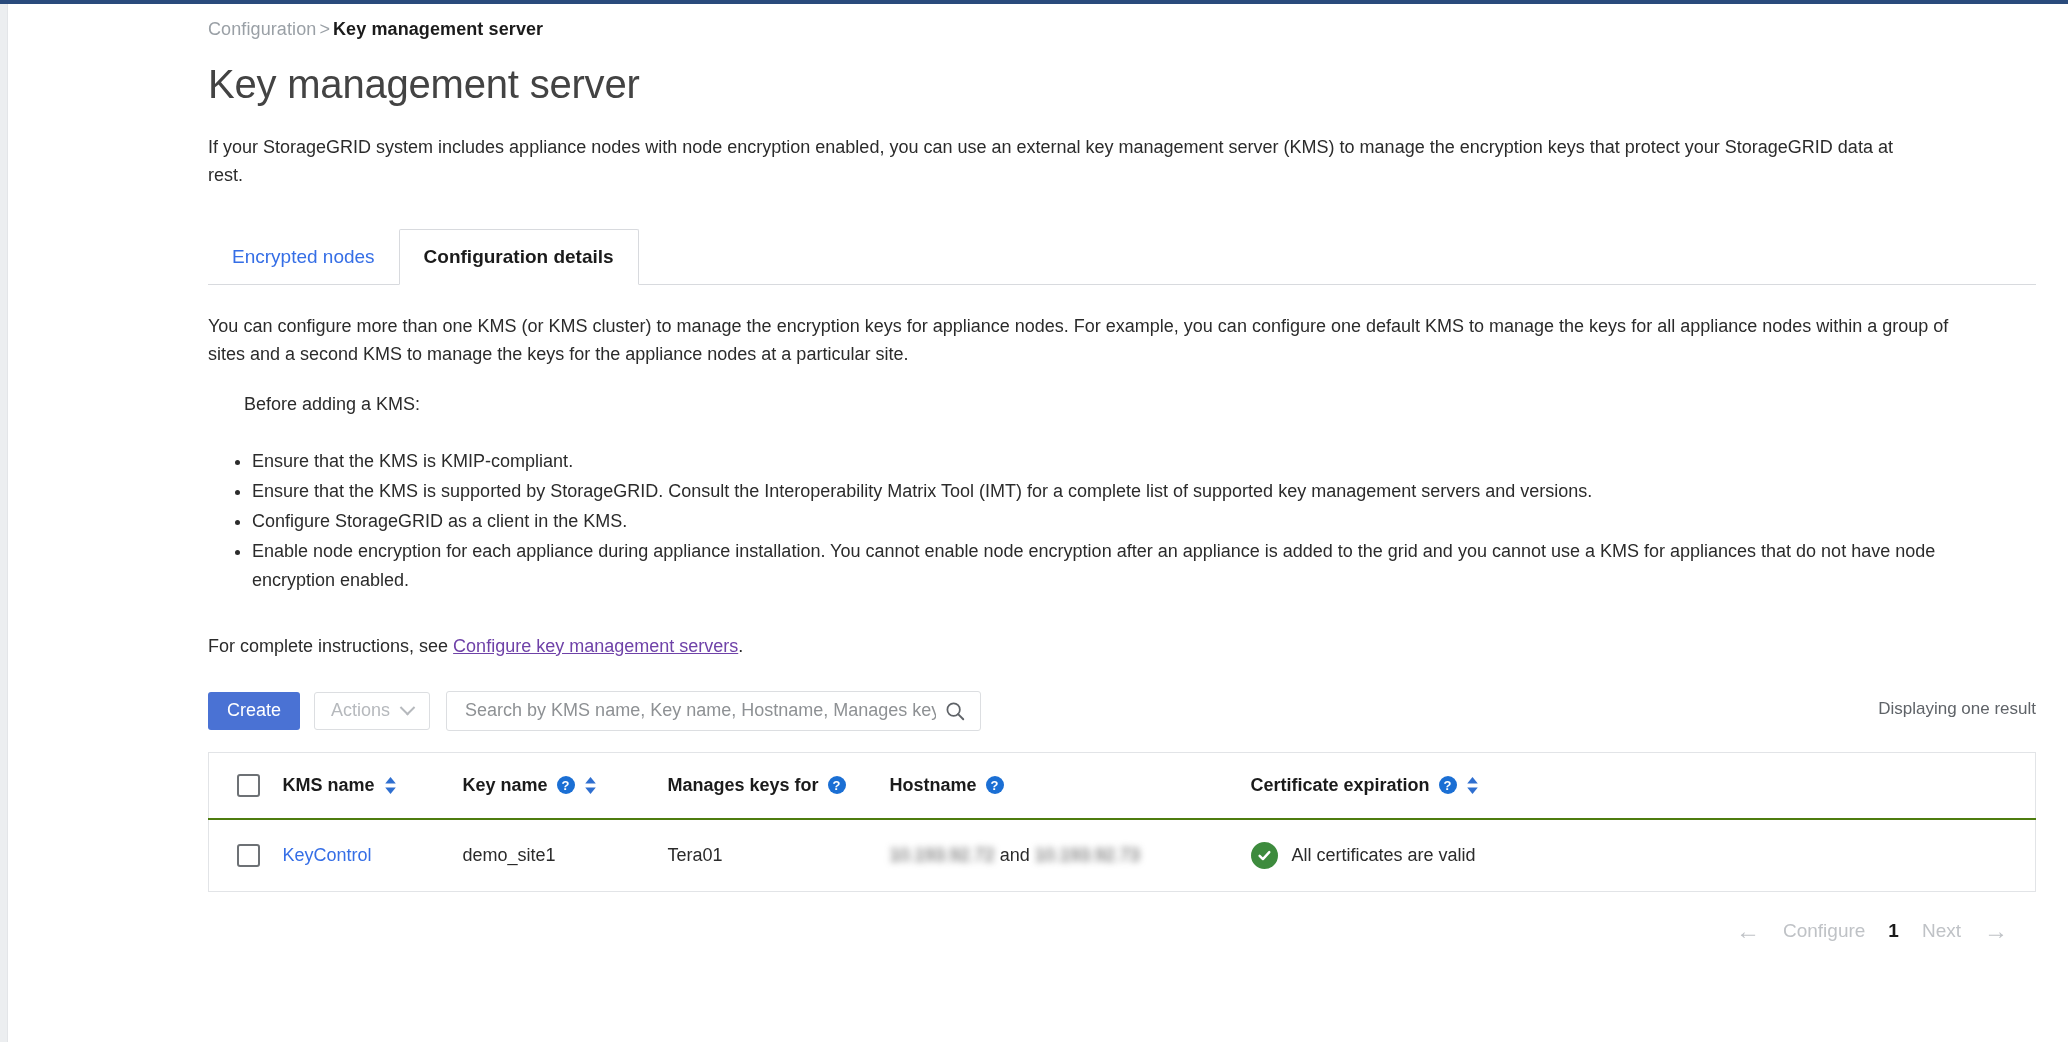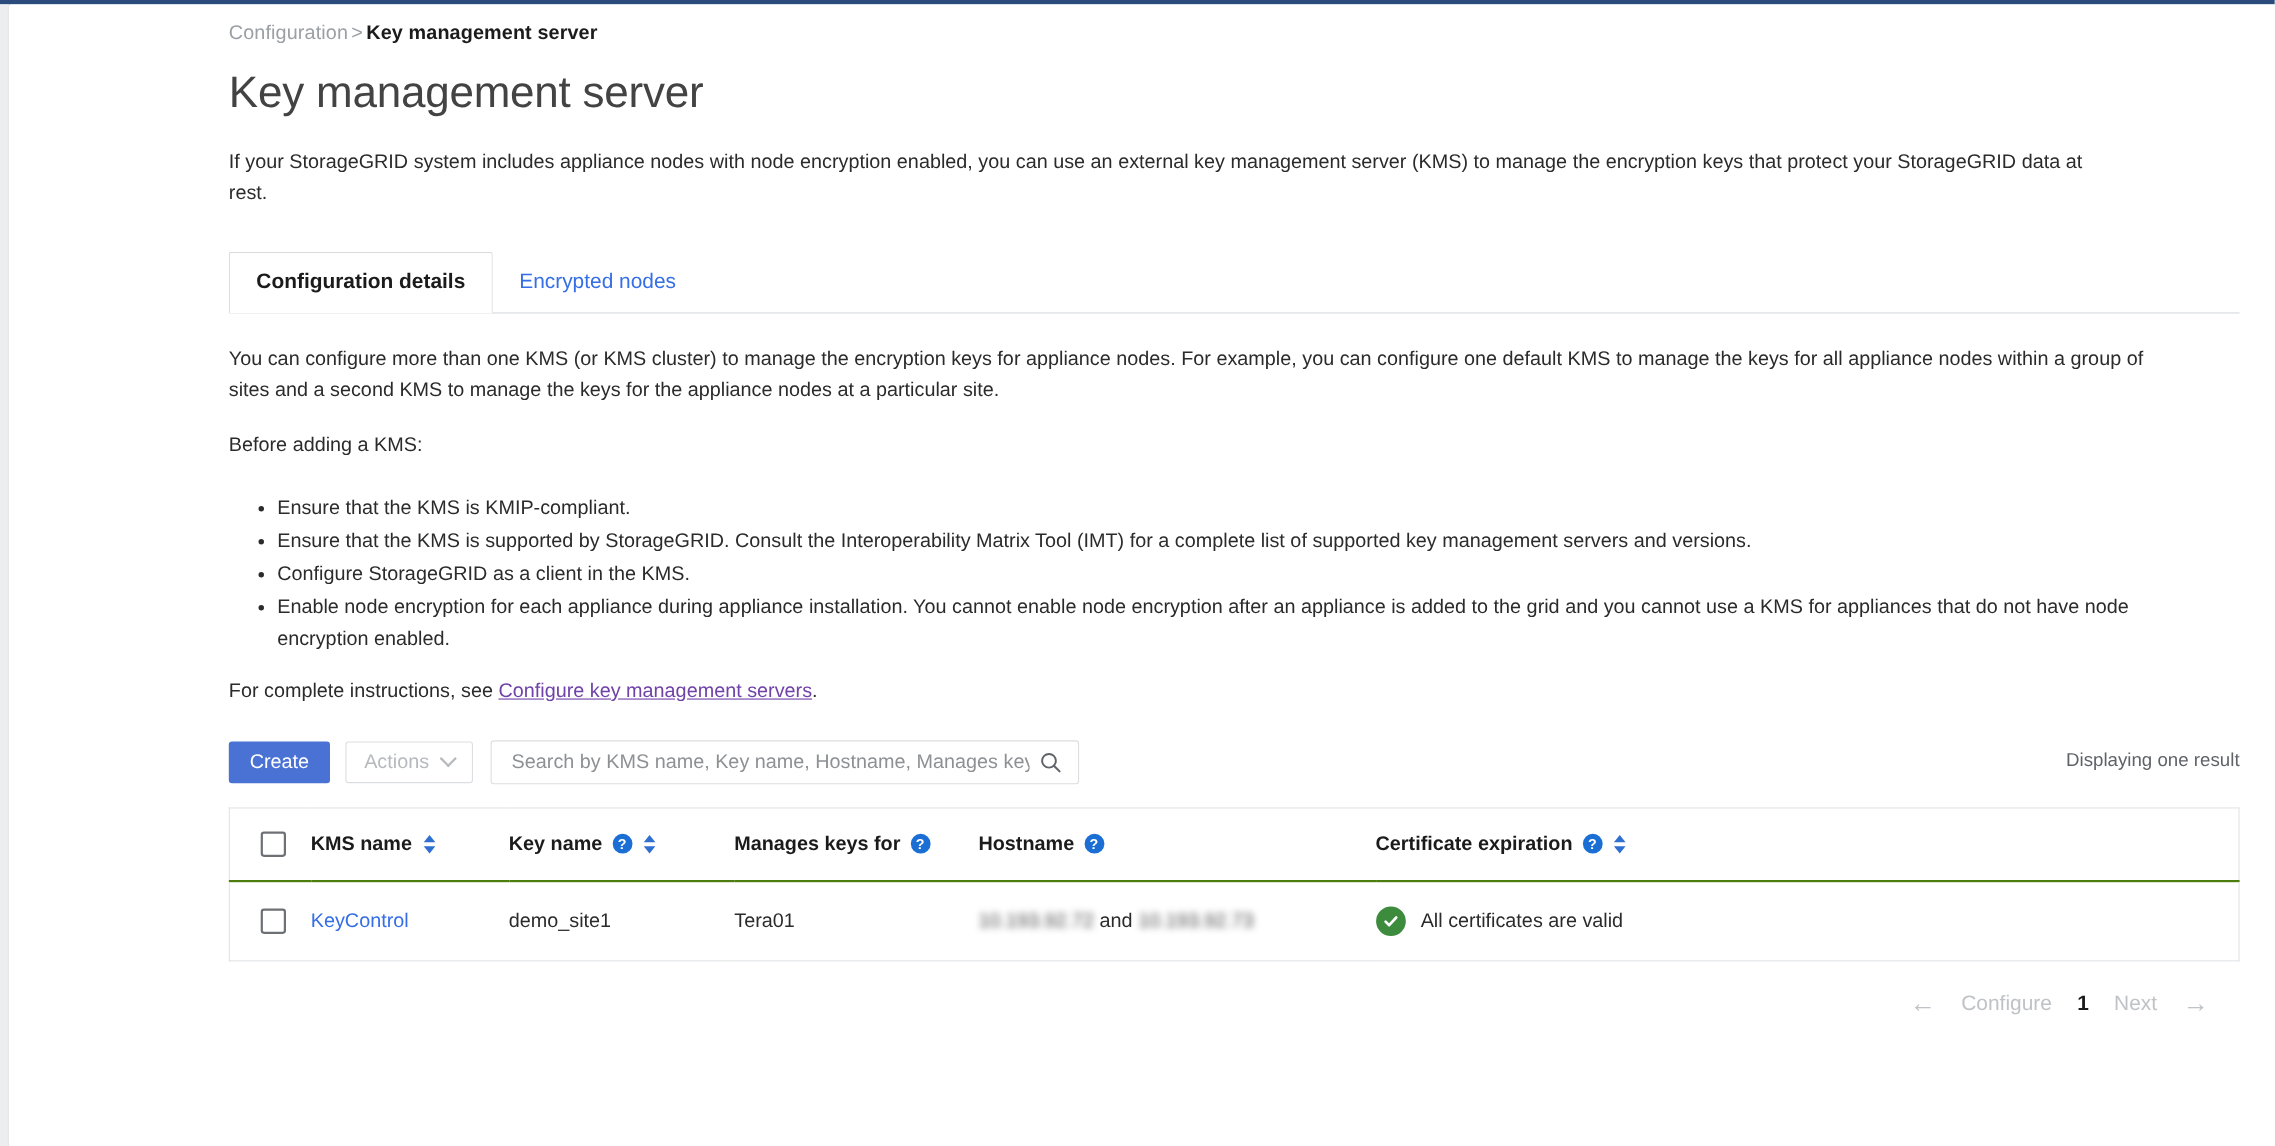--- a/index.html
+++ b/index.html
@@ -91,35 +91,35 @@
     font-weight: 400;
   }
 
   .body-text {
     font-size: 18px;
     color: #2b2b2b;
     line-height: 1.57;
     margin: 27px 0 0 0;
     max-width: 1760px;
   }
-  .body-text.tight { margin-top: 22px; }
+  .body-text.tight { margin-top: 22px; margin-left: 36px; }
 
   ul.checklist {
     margin: 28px 0 0 0;
     padding-left: 44px;
     max-width: 1790px;
   }
   ul.checklist li {
     font-size: 18px;
     color: #2b2b2b;
     line-height: 1.57;
     margin-bottom: 2px;
   }
 
-  .instructions { margin-top: 24px; font-size: 18px; color: #2b2b2b; }
+  .instructions { margin-top: 42px; font-size: 18px; color: #2b2b2b; }
   a.doc-link {
     color: #6f42a8;
     text-decoration: underline;
   }
 
   
   .toolbar {
     margin-top: 34px;
     display: flex;
     align-items: center;
@@ -284,22 +284,22 @@
 
   <div class="breadcrumb">
     <span class="crumb-root">Configuration</span><span class="crumb-sep">&gt;</span><span class="crumb-current">Key management server</span>
   </div>
 
   <h1 class="page-title">Key management server</h1>
 
   <p class="intro">If your StorageGRID system includes appliance nodes with node encryption enabled, you can use an external key management server (KMS) to manage the encryption keys that protect your StorageGRID data at rest.</p>
 
   <div class="tabs">
+    <div class="tab inactive">Encrypted nodes</div>
     <div class="tab active">Configuration details</div>
-    <div class="tab inactive">Encrypted nodes</div>
   </div>
 
   <p class="body-text">You can configure more than one KMS (or KMS cluster) to manage the encryption keys for appliance nodes. For example, you can configure one default KMS to manage the keys for all appliance nodes within a group of sites and a second KMS to manage the keys for the appliance nodes at a particular site.</p>
 
   <p class="body-text tight">Before adding a KMS:</p>
 
   <ul class="checklist">
     <li>Ensure that the KMS is KMIP-compliant.</li>
     <li>Ensure that the KMS is supported by StorageGRID. Consult the Interoperability Matrix Tool (IMT) for a complete list of supported key management servers and versions.</li>
     <li>Configure StorageGRID as a client in the KMS.</li>

